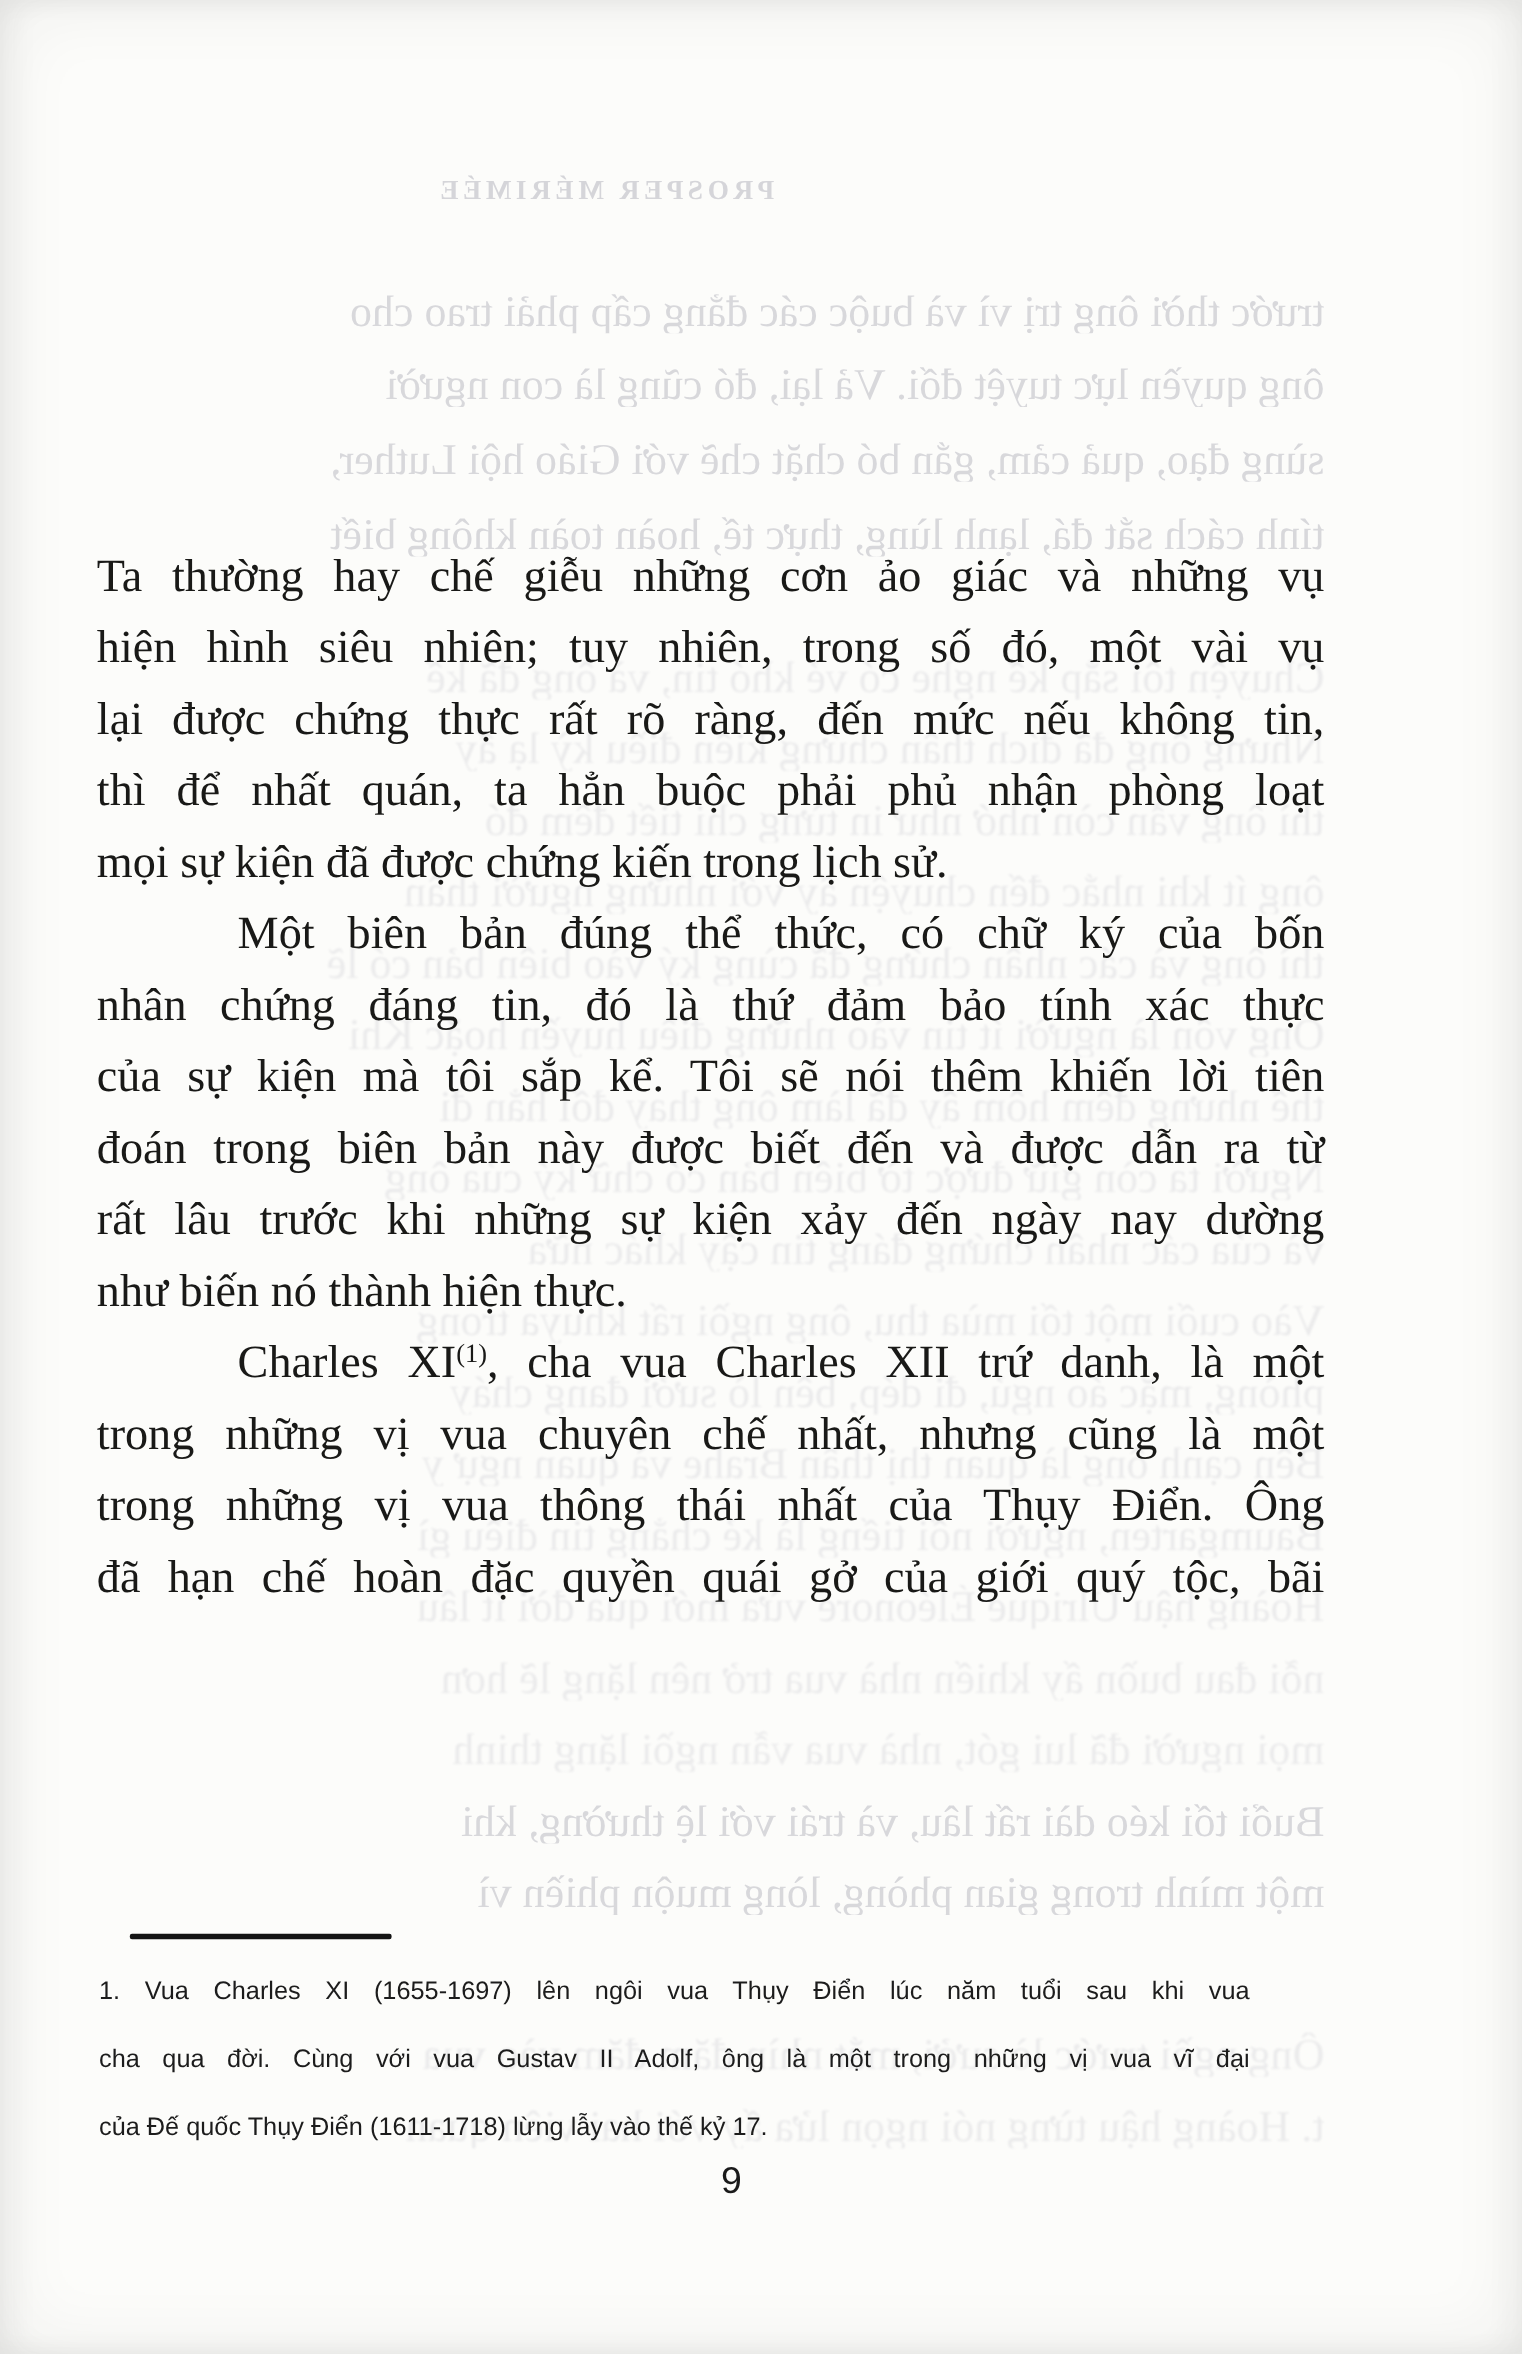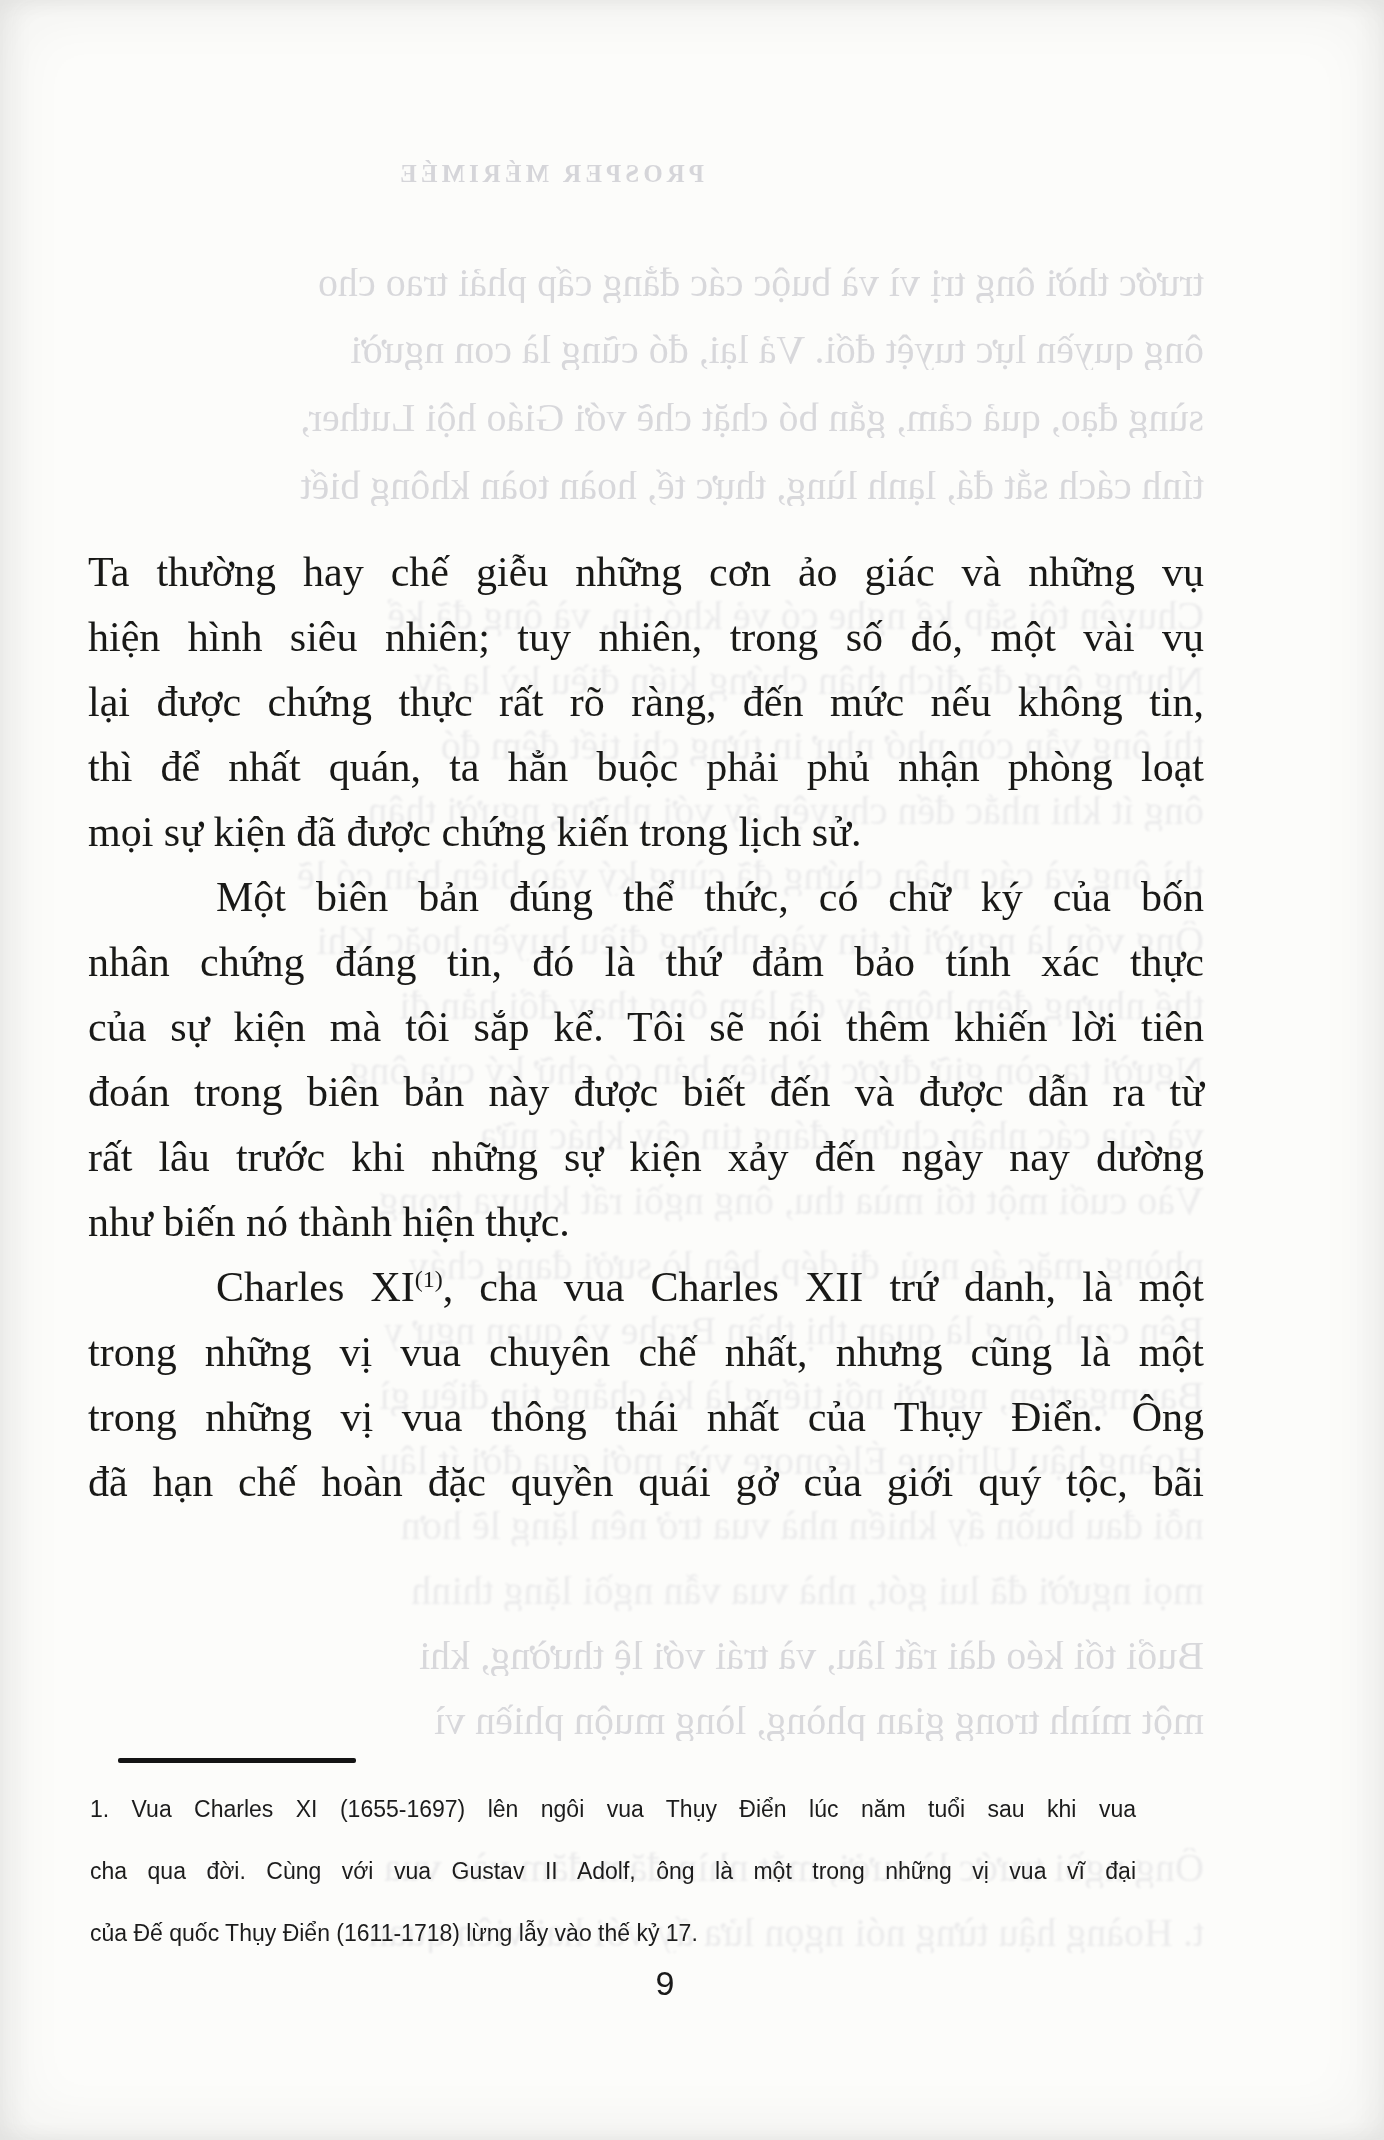--- a/index.html
+++ b/index.html
@@ -28,21 +28,21 @@
   .ghost.b{opacity:0.095;filter:blur(0.8px);}
   .header-ghost{
     position:absolute;top:160px;left:390px;width:320px;
     transform:scaleX(-1);
     text-align:center;
     font-size:25px;font-weight:bold;letter-spacing:4px;
     color:#50506a;opacity:0.22;filter:blur(0.5px);
   }
   
   .body-text{
-    position:absolute;top:540px;left:88px;width:1116px;
+    position:absolute;top:492px;left:88px;width:1116px;
     font-size:42px;line-height:65px;
     color:#191917;
     text-rendering:optimizeLegibility;
   }
   .bl{height:65px;white-space:nowrap;}
   .bl.j{white-space:normal;text-align:justify;text-align-last:justify;}
   .bl.ind{padding-left:128px;font-family:Liberation Serif, serif;}
   sup.fnref{font-size:24px;line-height:0;vertical-align:14px;}
   
   .fn-rule{

